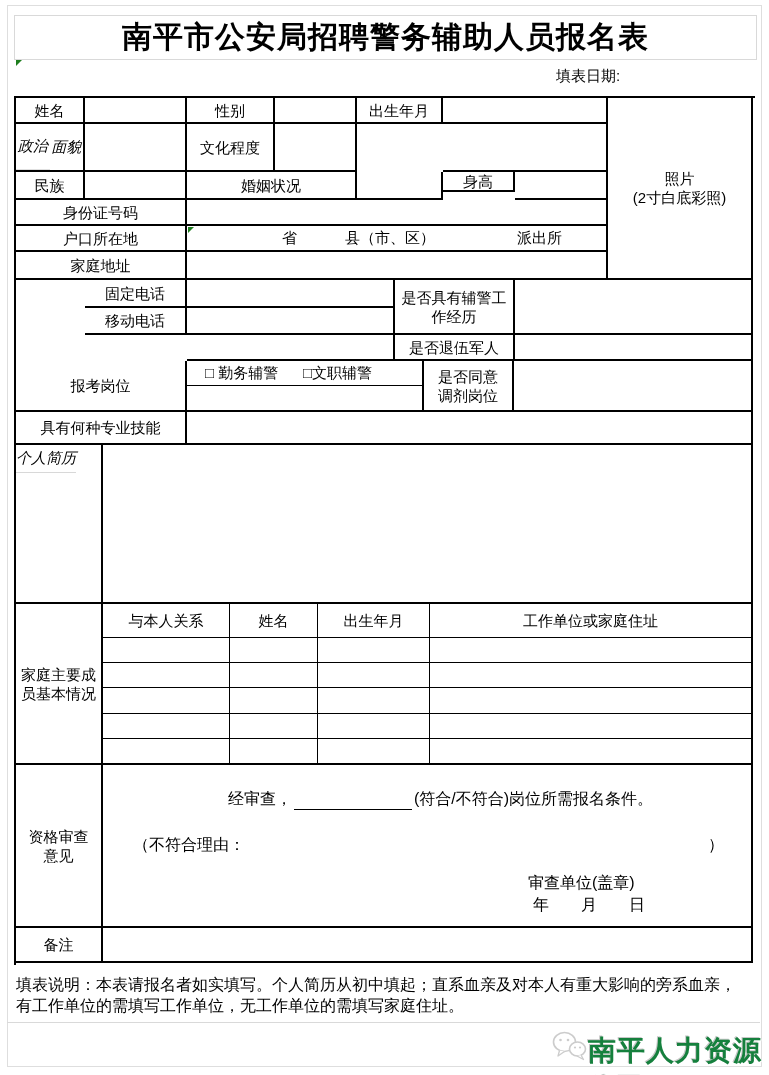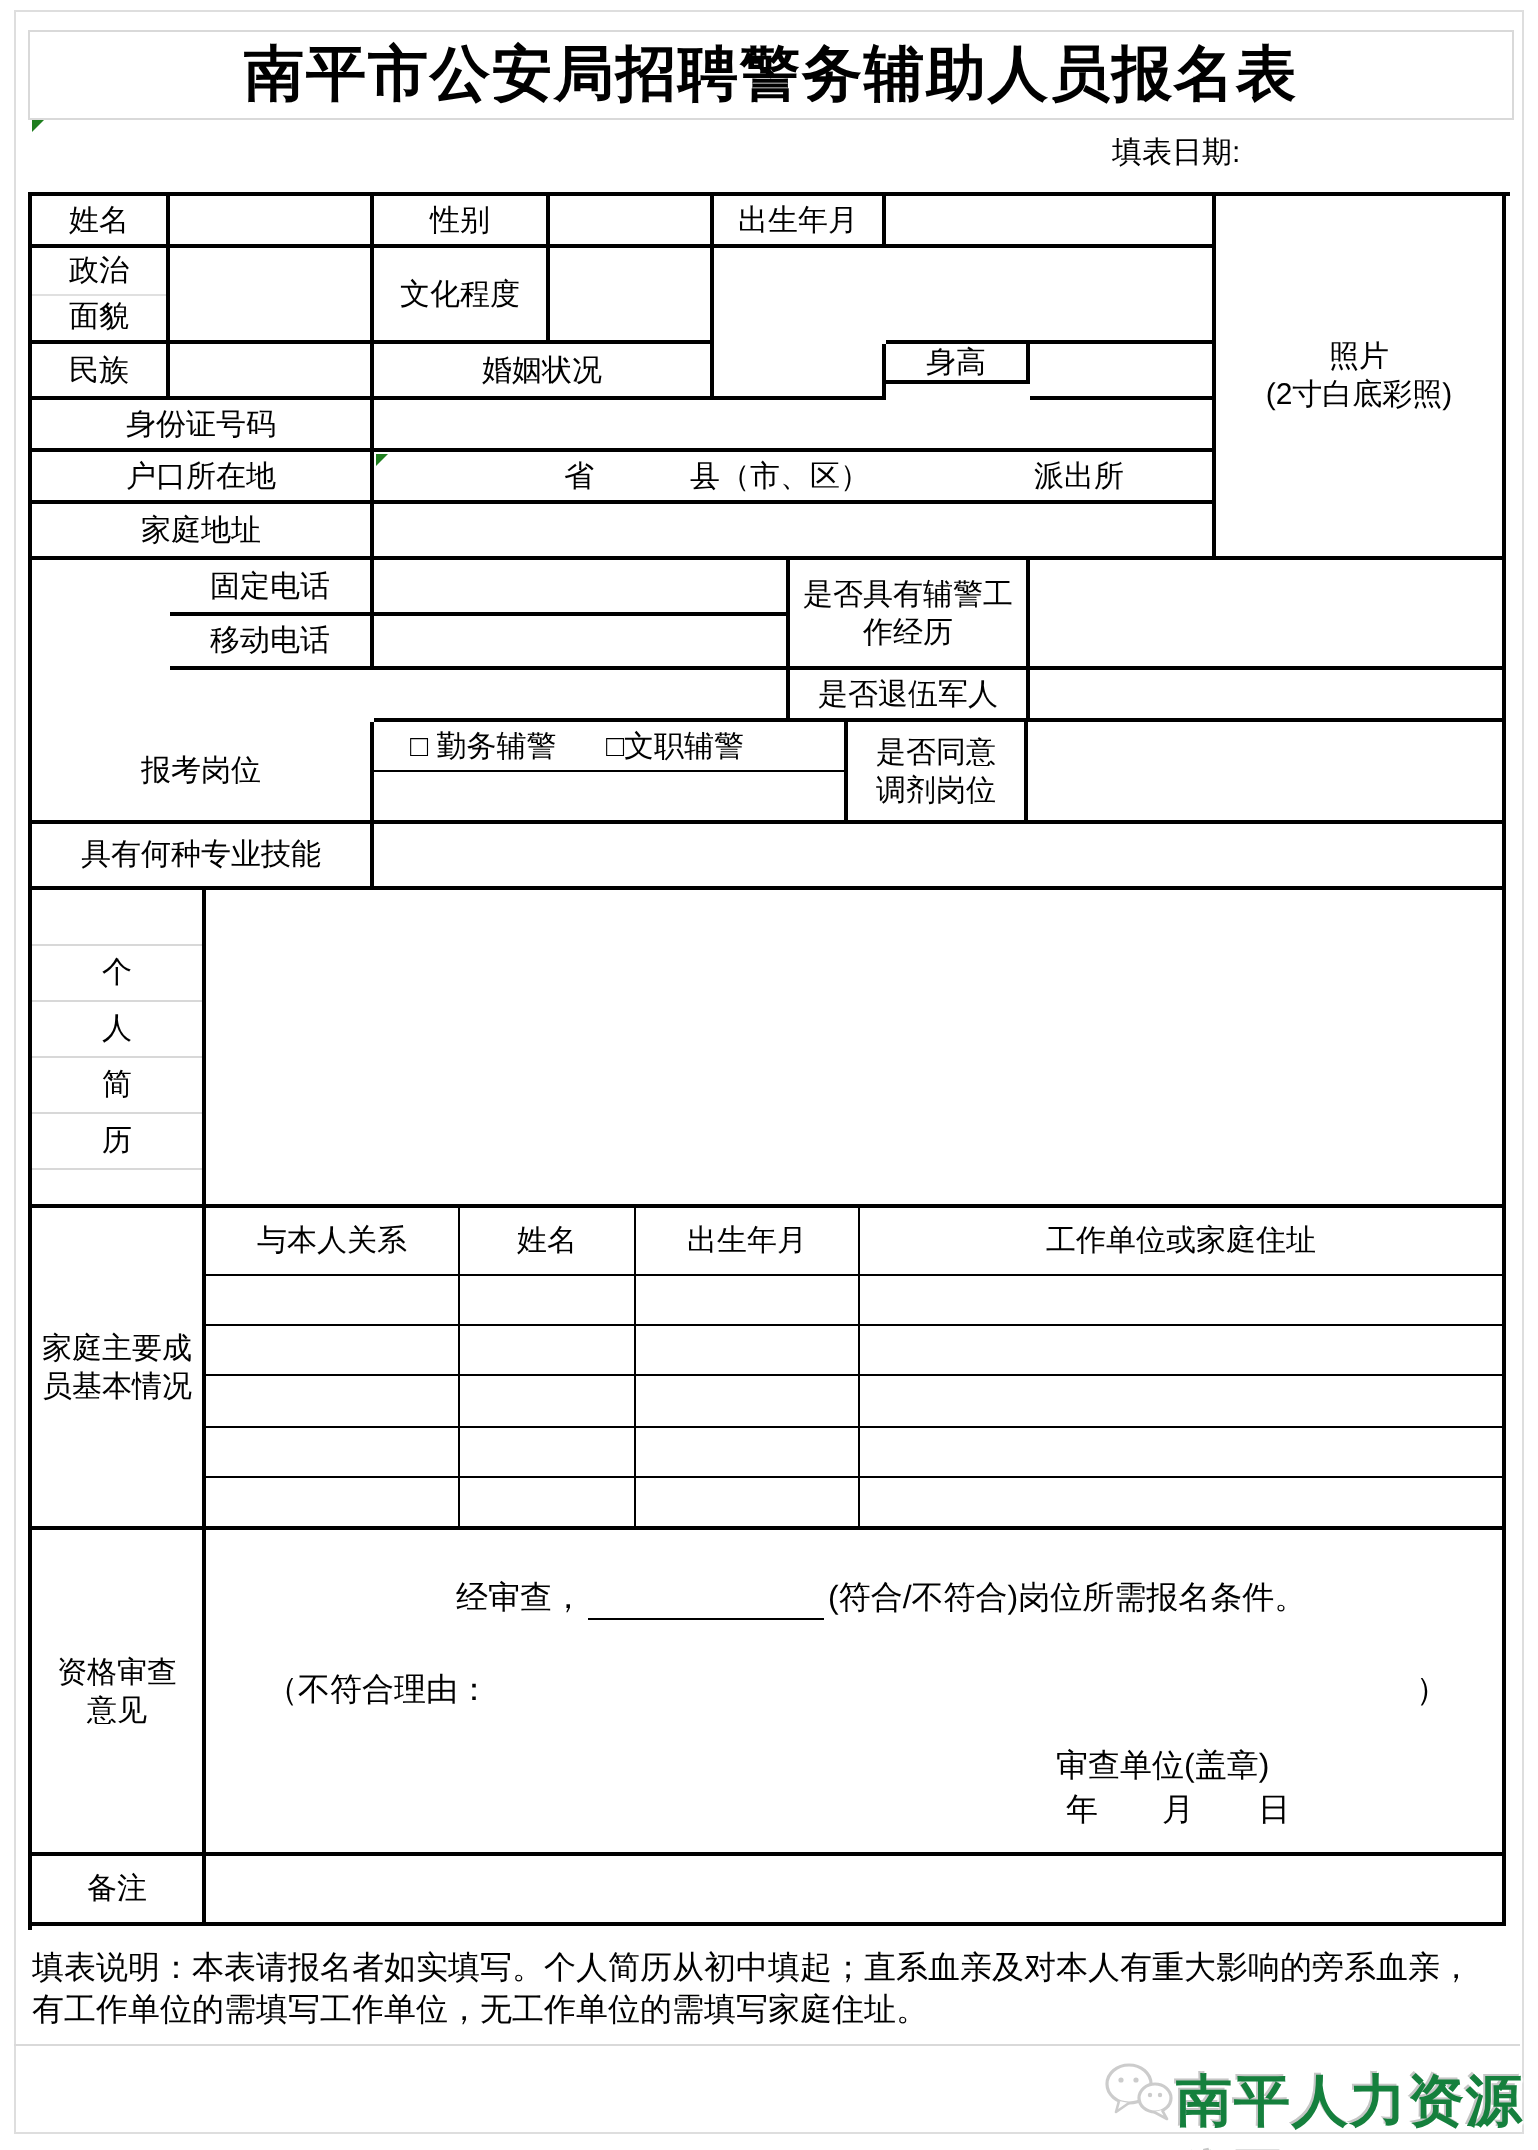--- a/index.html
+++ b/index.html
@@ -16,21 +16,21 @@
   
   .tbl{position:absolute;left:14px;top:96px;width:741px;height:869px;
        border-top:2px solid #000;border-left:2px solid #000;box-sizing:border-box;}
   .cell{position:absolute;box-sizing:border-box;border-right:2px solid #000;border-bottom:2px solid #000;
         background:#fff;font-size:15px;}
   .lbl{display:flex;flex-direction:column;align-items:center;justify-content:center;text-align:center;line-height:19px;}
   .thin-b{border-bottom-width:1px;}
   .thin-r{border-right-width:1px;}
   .half{flex:1;width:100%;display:flex;align-items:center;justify-content:center;}
   .half.divided{border-bottom:1px solid #e0e0e0;}
-  .stack{display:flex;flex-direction:column;width:100%;height:100%;}
+  .stack{display:flex;flex-direction:row;width:100%;height:100%;font-style:italic;}
   .rrow{display:flex;align-items:center;justify-content:center;font-size:15px;}
   .rrow.gline{border-bottom:1px solid #d8d8d8;}
   .hk-span{position:absolute;top:0;height:100%;display:flex;align-items:center;font-size:15px;}
   .opt{position:absolute;top:0;height:100%;display:flex;align-items:center;font-size:15px;}
   .rv{position:absolute;font-size:16px;white-space:nowrap;}
   .rv-underline{display:inline-block;width:118px;height:16px;border-bottom:1px solid #000;vertical-align:bottom;margin:0 2px;}
   .note{position:absolute;left:16px;width:740px;font-size:16px;line-height:21px;white-space:nowrap;}
   .footer-sep{position:absolute;left:7px;top:1022px;width:753px;border-top:1px solid #d9d9d9;}
   .company{position:absolute;left:588px;top:1032px;font-size:28px;font-weight:bold;color:#15803d;
            text-shadow:-1px -1px 0 #c6c6c6,1px 1px 1px #ffffff;letter-spacing:1px;}

